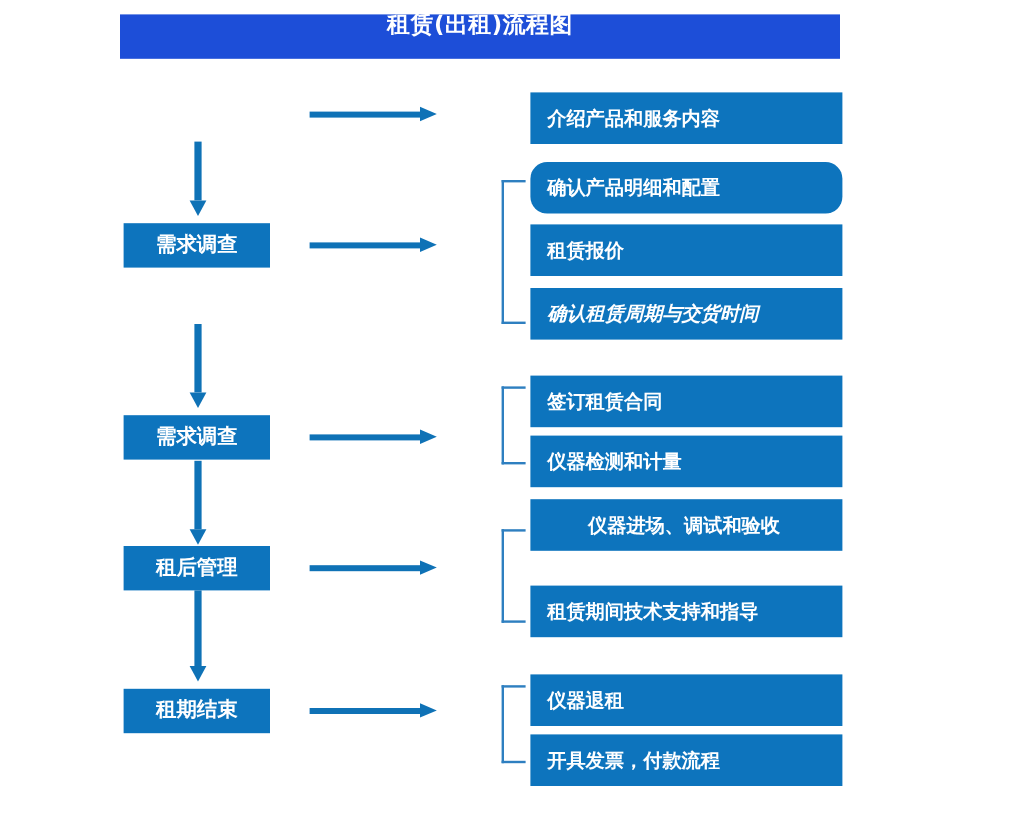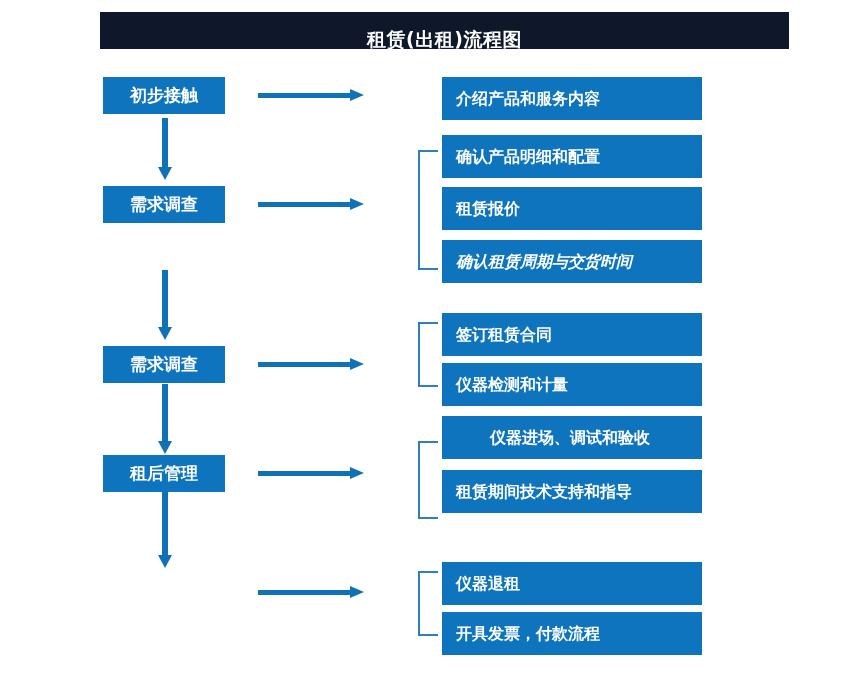--- a/index.html
+++ b/index.html
@@ -14,25 +14,25 @@
     background: #ffffff;
     overflow: hidden;
     font-family: "DejaVu Sans", "Liberation Sans", sans-serif;
   }
 
   
   .title-bar {
     position: absolute;
     left: 100px;
     top: 12px;
-    width: 689px;
+    width: 600px;
     height: 37px;
-    background: #0f172a;
+    background: #1d4ed8;
     display: flex;
-    align-items: flex-end;
+    align-items: flex-start;
     justify-content: center;
   }
   .title-bar .title-text {
     color: #ffffff;
     font-size: 19px;
     font-weight: bold;
     letter-spacing: 0.5px;
     line-height: 1;
   }
 
@@ -135,23 +135,20 @@
 </style>
 </head>
 <body>
 
 <div id="canvas">
 
   <div class="title-bar">
     <span class="title-text">租赁(出租)流程图</span>
   </div>
 
-  <div class="box stage-box" style="top:77px;">
-    <span class="box-text">初步接触</span>
-  </div>
   <div class="h-arrow" style="left:258px; top:87px;">
     <div class="shaft"></div>
     <div class="head"></div>
   </div>
   <div class="box detail-box" style="top:77px;">
     <span class="box-text">介绍产品和服务内容</span>
   </div>
 
   <div class="v-arrow" style="top:118px; height:62px;">
     <div class="shaft" style="height:49px;"></div>
@@ -159,21 +156,21 @@
   </div>
 
   <div class="box stage-box" style="top:186px;">
     <span class="box-text">需求调查</span>
   </div>
   <div class="h-arrow" style="left:258px; top:196px;">
     <div class="shaft"></div>
     <div class="head"></div>
   </div>
   <div class="bracket" style="top:150px; height:120px;"></div>
-  <div class="box detail-box" style="top:135px;">
+  <div class="box detail-box" style="top:135px;border-radius:14px;">
     <span class="box-text">确认产品明细和配置</span>
   </div>
   <div class="box detail-box" style="top:187px;">
     <span class="box-text">租赁报价</span>
   </div>
   <div class="box detail-box" style="top:240px;font-style:italic;">
     <span class="box-text">确认租赁周期与交货时间</span>
   </div>
 
   <div class="v-arrow" style="top:270px; height:70px;">
@@ -205,29 +202,32 @@
     <span class="box-text">租后管理</span>
   </div>
   <div class="h-arrow" style="left:258px; top:465px;">
     <div class="shaft"></div>
     <div class="head"></div>
   </div>
   <div class="bracket" style="top:441px; height:78px;"></div>
   <div class="box detail-box" style="top:416px;padding-left:48px;">
     <span class="box-text">仪器进场、调试和验收</span>
   </div>
-  <div class="box detail-box" style="top:470px;">
+  <div class="box detail-box" style="top:488px;">
     <span class="box-text">租赁期间技术支持和指导</span>
   </div>
 
   <div class="v-arrow" style="top:492px; height:76px;">
     <div class="shaft" style="height:63px;"></div>
     <div class="head" style="top:63px;"></div>
   </div>
 
+  <div class="box stage-box" style="top:574px;">
+    <span class="box-text">租期结束</span>
+  </div>
   <div class="h-arrow" style="left:258px; top:584px;">
     <div class="shaft"></div>
     <div class="head"></div>
   </div>
   <div class="bracket" style="top:571px; height:65px;"></div>
   <div class="box detail-box" style="top:562px;">
     <span class="box-text">仪器退租</span>
   </div>
   <div class="box detail-box" style="top:612px;">
     <span class="box-text">开具发票，付款流程</span>

